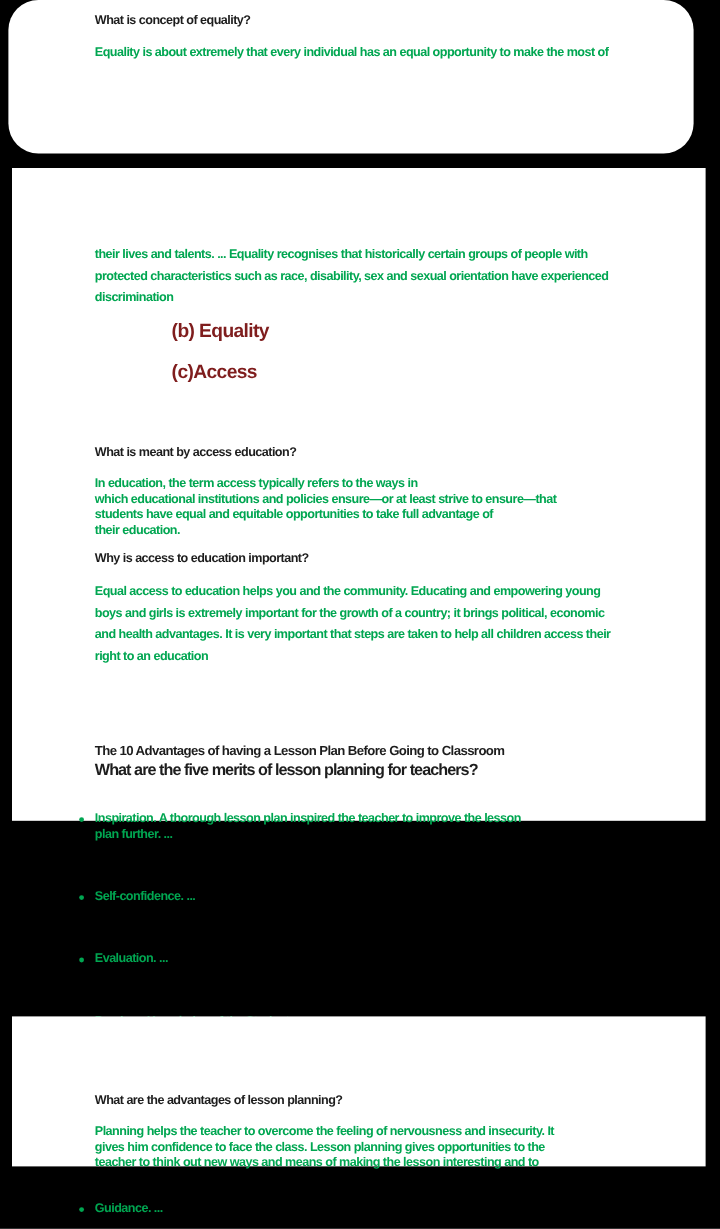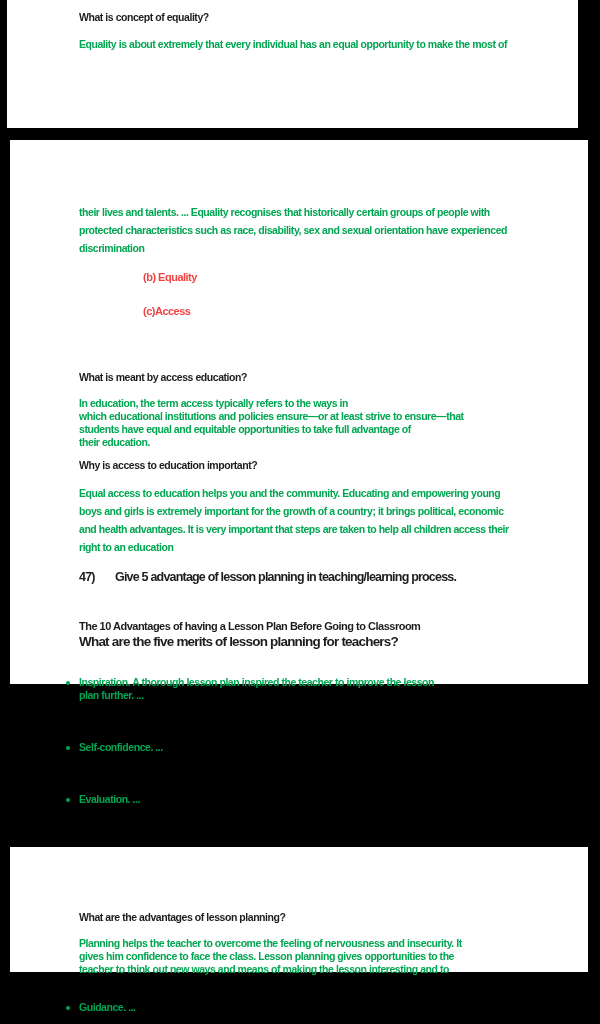--- a/index.html
+++ b/index.html
@@ -8,36 +8,36 @@
     background:#000;
     font-family:"Liberation Sans","DejaVu Sans",sans-serif;
     font-weight:700;
     position:relative;
     overflow:hidden;
   }
   .page{
     position:absolute;
     background:#fff;
   }
-  #page1{left:7px;top:0;width:571px;height:128px;}
+  #page1{left:7px;top:0;width:571px;height:128px;border-radius:25px;}
   #page2{left:10px;top:140px;width:578px;height:544px;}
   #page3{left:10px;top:847px;width:578px;height:125px;}
   .blk{position:absolute;white-space:pre;}
   .q{
     color:#1d1d1d;
     font-size:10.5px;letter-spacing:-0.45px;line-height:14px;
   }
   .ans{
     color:#00a651;
     font-size:10.5px;letter-spacing:-0.45px;
   }
   .lh18{line-height:18px;}
   .lh13{line-height:13px;}
   .sublist{
-    color:#ef4444;font-size:11px;letter-spacing:-0.5px;line-height:16px;
+    color:#7f1d1d;font-size:16px;letter-spacing:-0.5px;line-height:16px;
   }
   .q47{
     color:#1d1d1d;font-size:12.5px;letter-spacing:-0.8px;line-height:18px;
     display:flex;
   }
   .q47 .num{width:36px;flex:0 0 36px;}
   .h-merits{
     color:#1d1d1d;font-size:13.5px;letter-spacing:-0.8px;line-height:17px;margin-top:32px;
   }
   .h-sub{
@@ -81,24 +81,20 @@
 which educational institutions and policies ensure—or at least strive to ensure—that
 students have equal and equitable opportunities to take full advantage of
 their education.</div>
 
   <div class="blk q" style="left:69px;top:318px;">Why is access to education important?</div>
   <div class="blk ans lh18" style="left:69px;top:344px;">Equal access to education helps you and the community. Educating and empowering young
 boys and girls is extremely important for the growth of a country; it brings political, economic
 and health advantages. It is very important that steps are taken to help all children access their
 right to an education</div>
 
-  <div class="blk q47" style="left:69px;top:428px;">
-    <span class="num">47)</span>
-    <span>Give 5 advantage of lesson planning in teaching/learning process.</span>
-  </div>
 
   <div class="blk h-merits" style="left:69px;top:461px;">What are the five merits of lesson planning for teachers?</div>
   <div class="blk h-sub" style="left:69px;top:479px;">The 10 Advantages of having a Lesson Plan Before Going to Classroom</div>
 
   <ul class="merits blk" style="left:55px;top:500px;">
     <li><span class="dot"></span><span>Inspiration. A thorough lesson plan inspired the teacher to improve the lesson
 plan further. ...</span></li>
     <li><span class="dot"></span><span>Self-confidence. ...</span></li>
     <li><span class="dot"></span><span>Evaluation. ...</span></li>
     <li><span class="dot"></span><span>Previous Knowledge of the Students. ...</span></li>

